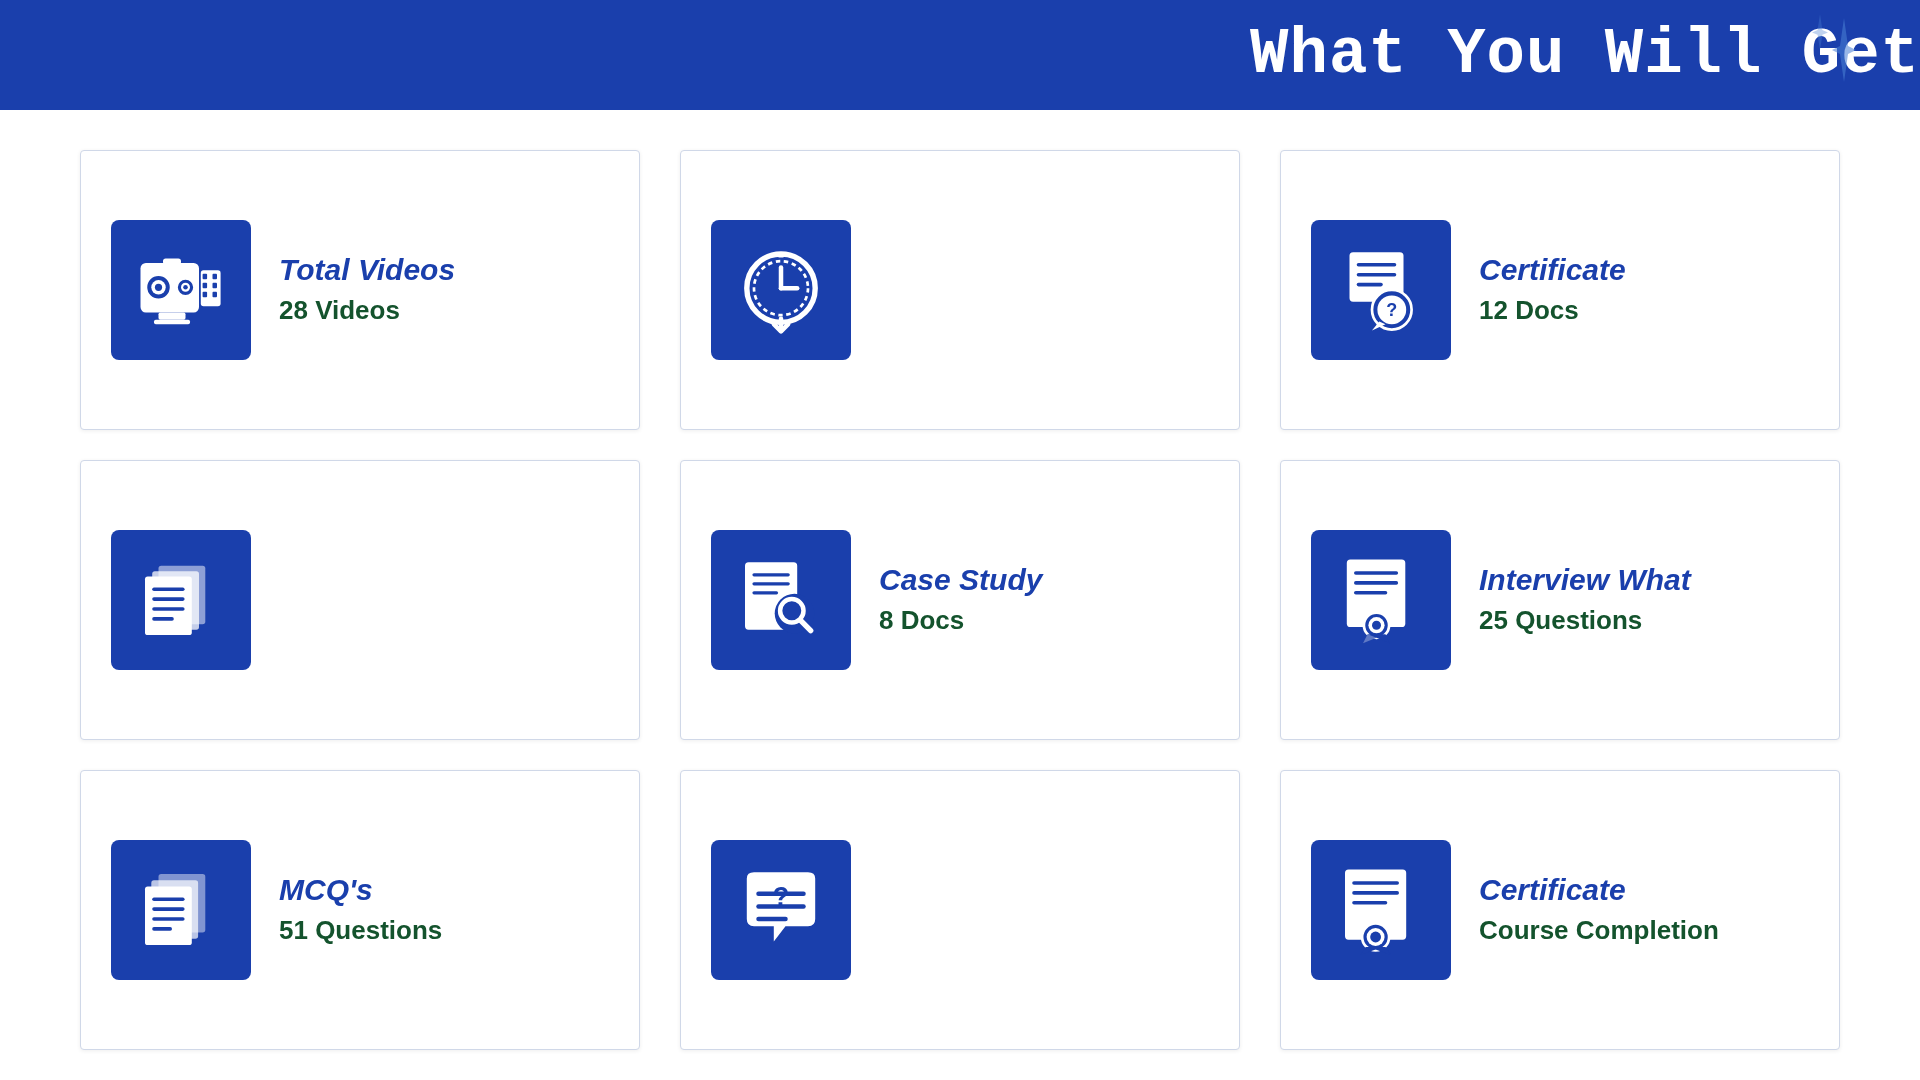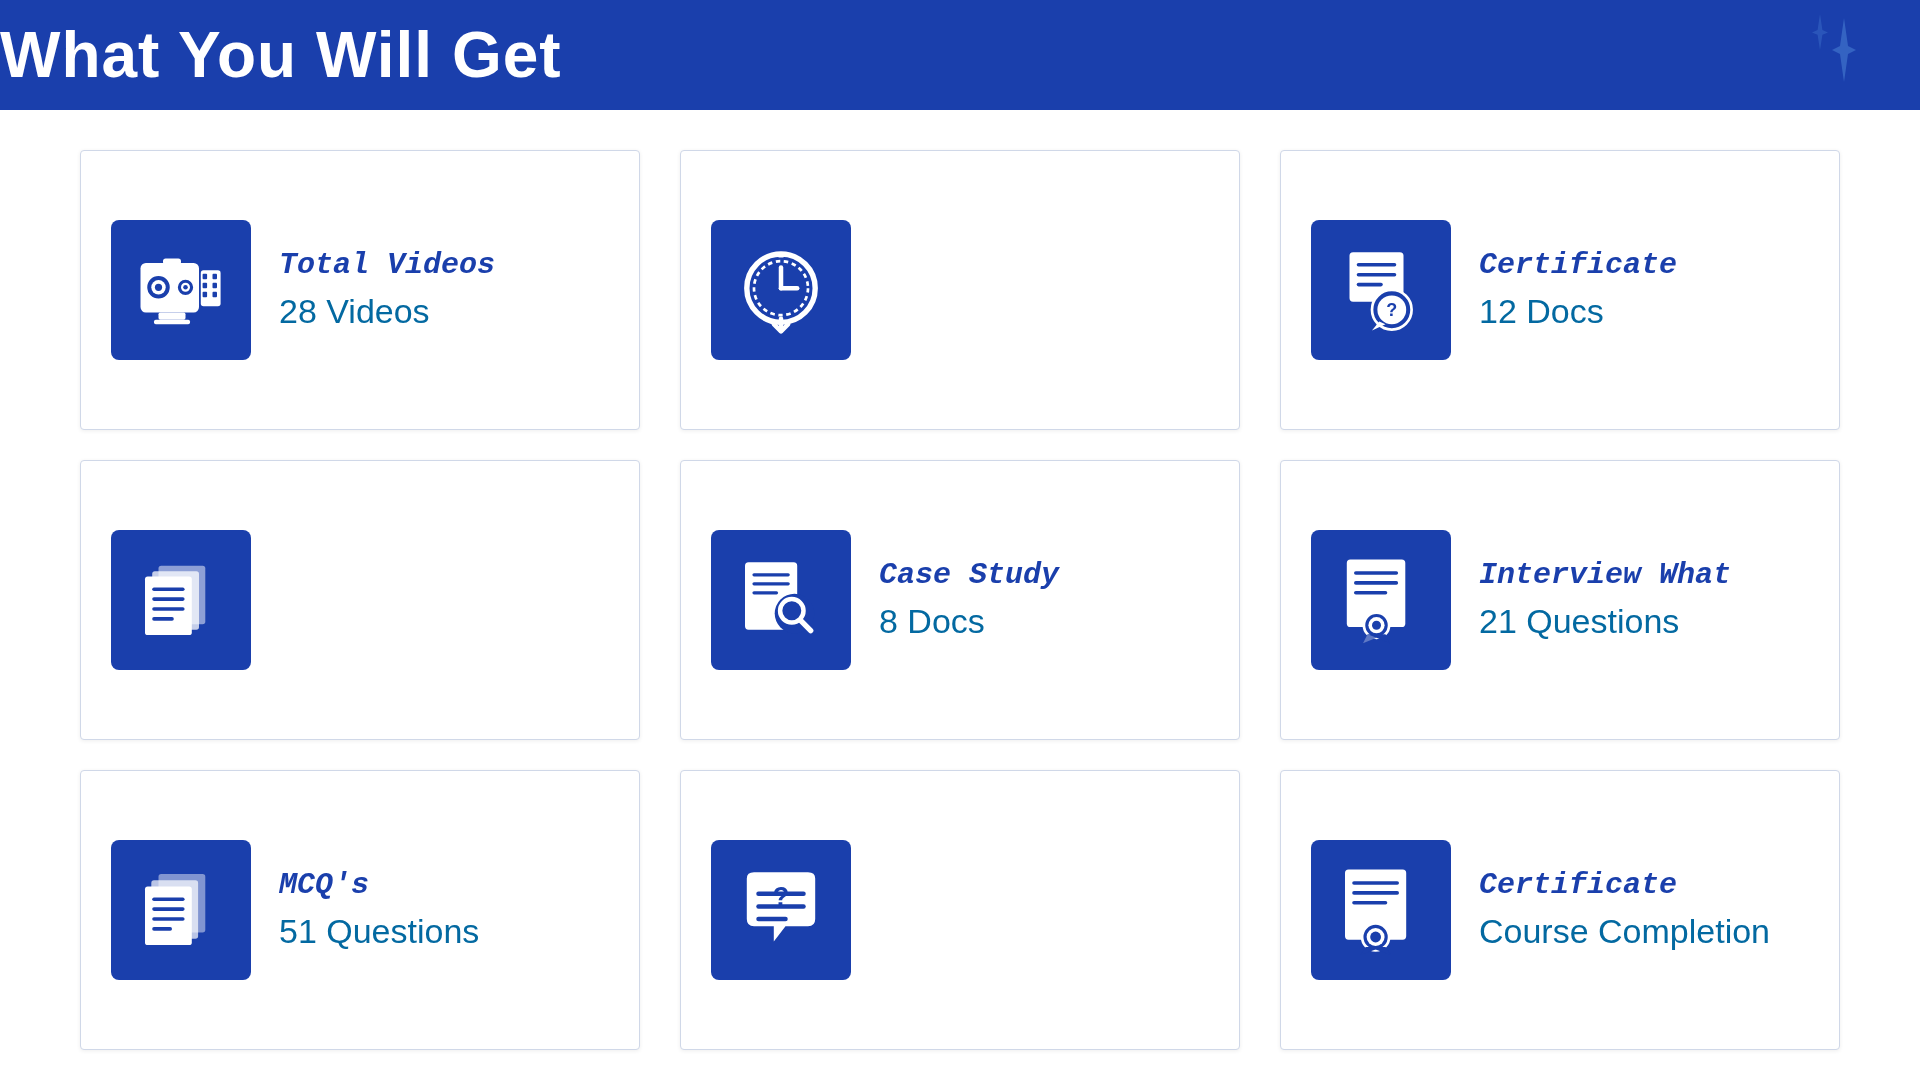--- a/index.html
+++ b/index.html
@@ -11,22 +11,23 @@
       background: #ffffff;
       overflow: hidden;
     }
 
     .header {
       background: #1a3fac;
       width: 100%;
       height: 110px;
       display: flex;
       align-items: center;
-      justify-content: flex-start;
+      justify-content: flex-end;
       position: relative;
+      font-family: Liberation Mono, monospace;
     }
 
     .header h1 {
       color: #ffffff;
       font-size: 64px;
       font-weight: 900;
       letter-spacing: 1px;
     }
 
     .sparkle-top-right {
@@ -81,27 +82,26 @@
       flex-direction: column;
       gap: 6px;
     }
 
     .card-title {
       color: #1a3fac;
       font-size: 30px;
       font-weight: 900;
       font-style: italic;
       line-height: 1.2;
-      font-family: Liberation Mono, monospace;
     }
 
     .card-value {
-      color: #0369a1;
-      font-size: 34px;
-      font-weight: 400;
+      color: #14532d;
+      font-size: 26px;
+      font-weight: 700;
       line-height: 1.3;
     }
   </style>
 </head>
 <body>
 
 <div class="header">
   <h1>What You Will Get</h1>
 
   <svg class="sparkle-top-right" viewBox="0 0 100 100" fill="none" xmlns="http://www.w3.org/2000/svg">
@@ -232,21 +232,21 @@
 
         <circle cx="45" cy="78" r="14" fill="#1a3fac" stroke="white" stroke-width="3"></circle>
         <circle cx="45" cy="78" r="9" fill="white"></circle>
         <circle cx="45" cy="78" r="5" fill="#1a3fac"></circle>
         <path d="M35 88 L30 98 L45 92 L60 98 L55 88" fill="#1a3fac"></path>
         <path d="M35 88 L30 98 L45 92" fill="white" opacity="0.3"></path>
       </svg>
     </div>
     <div class="card-text">
       <span class="card-title">Interview What</span>
-      <span class="card-value">21 Questions</span>
+      <span class="card-value">25 Questions</span>
     </div>
   </div>
 
   <div class="card">
     <div class="icon-box">
       <svg viewBox="0 0 100 100" xmlns="http://www.w3.org/2000/svg">
 
         <rect x="25" y="10" width="52" height="65" rx="3" fill="white" opacity="0.45"></rect>
 
         <rect x="17" y="17" width="52" height="65" rx="3" fill="white" opacity="0.7"></rect>

